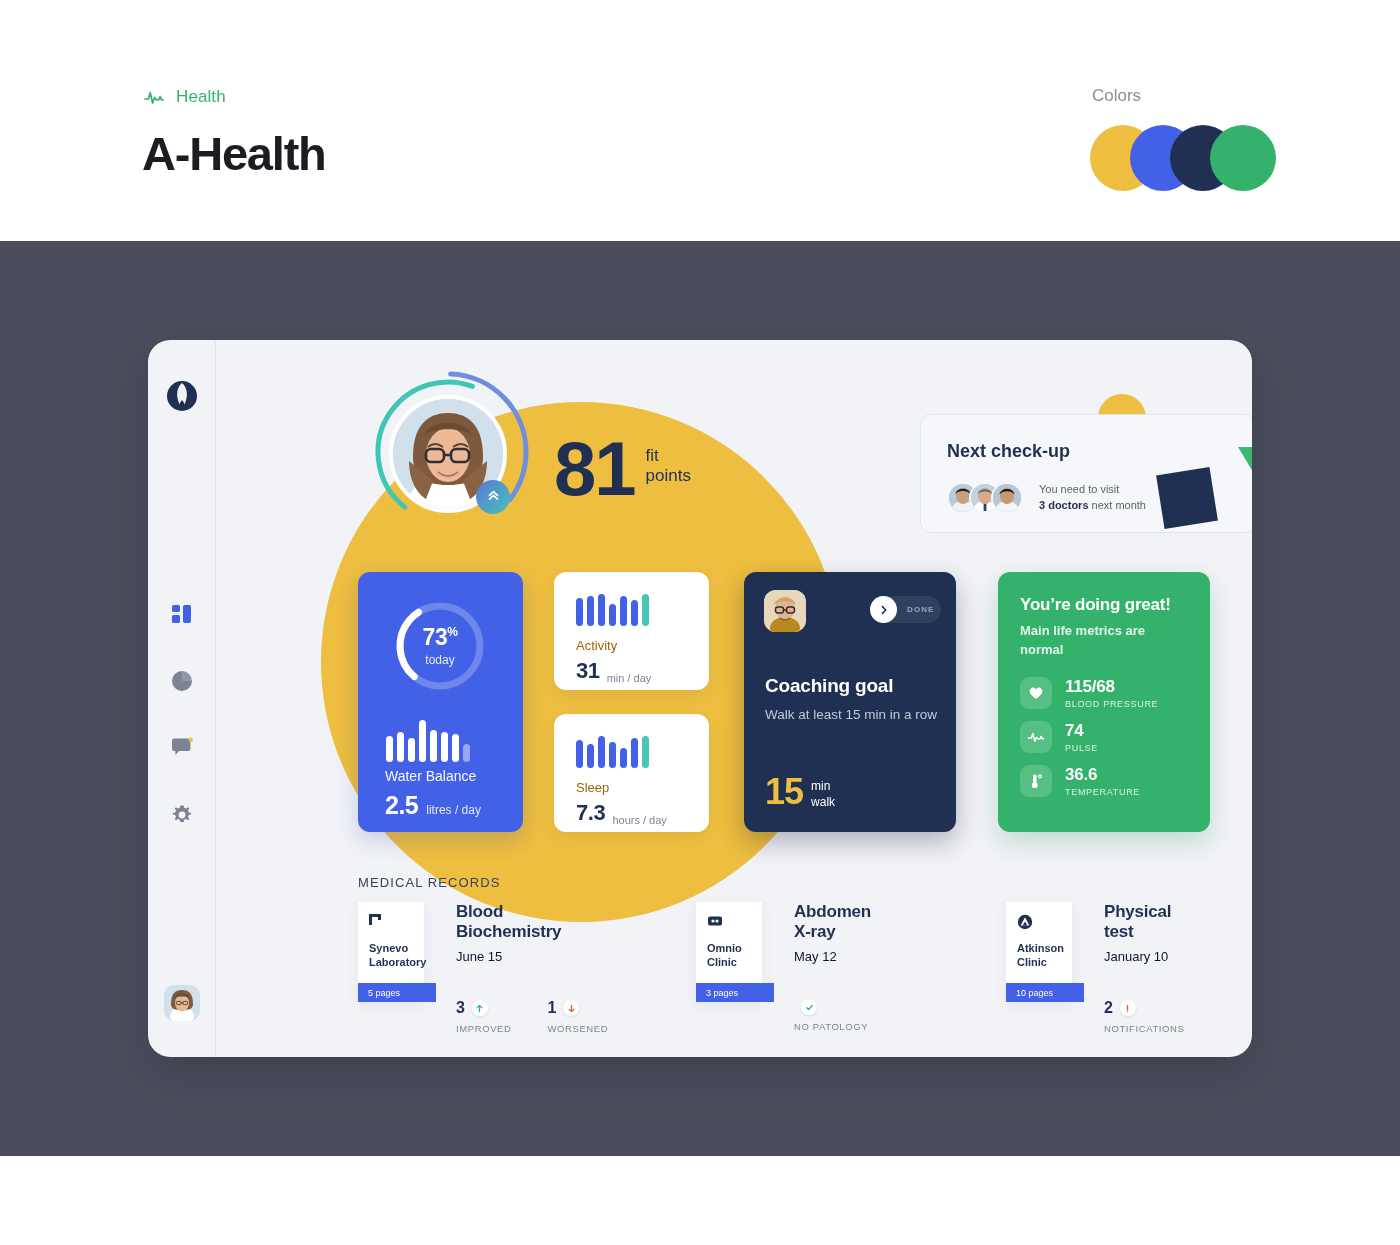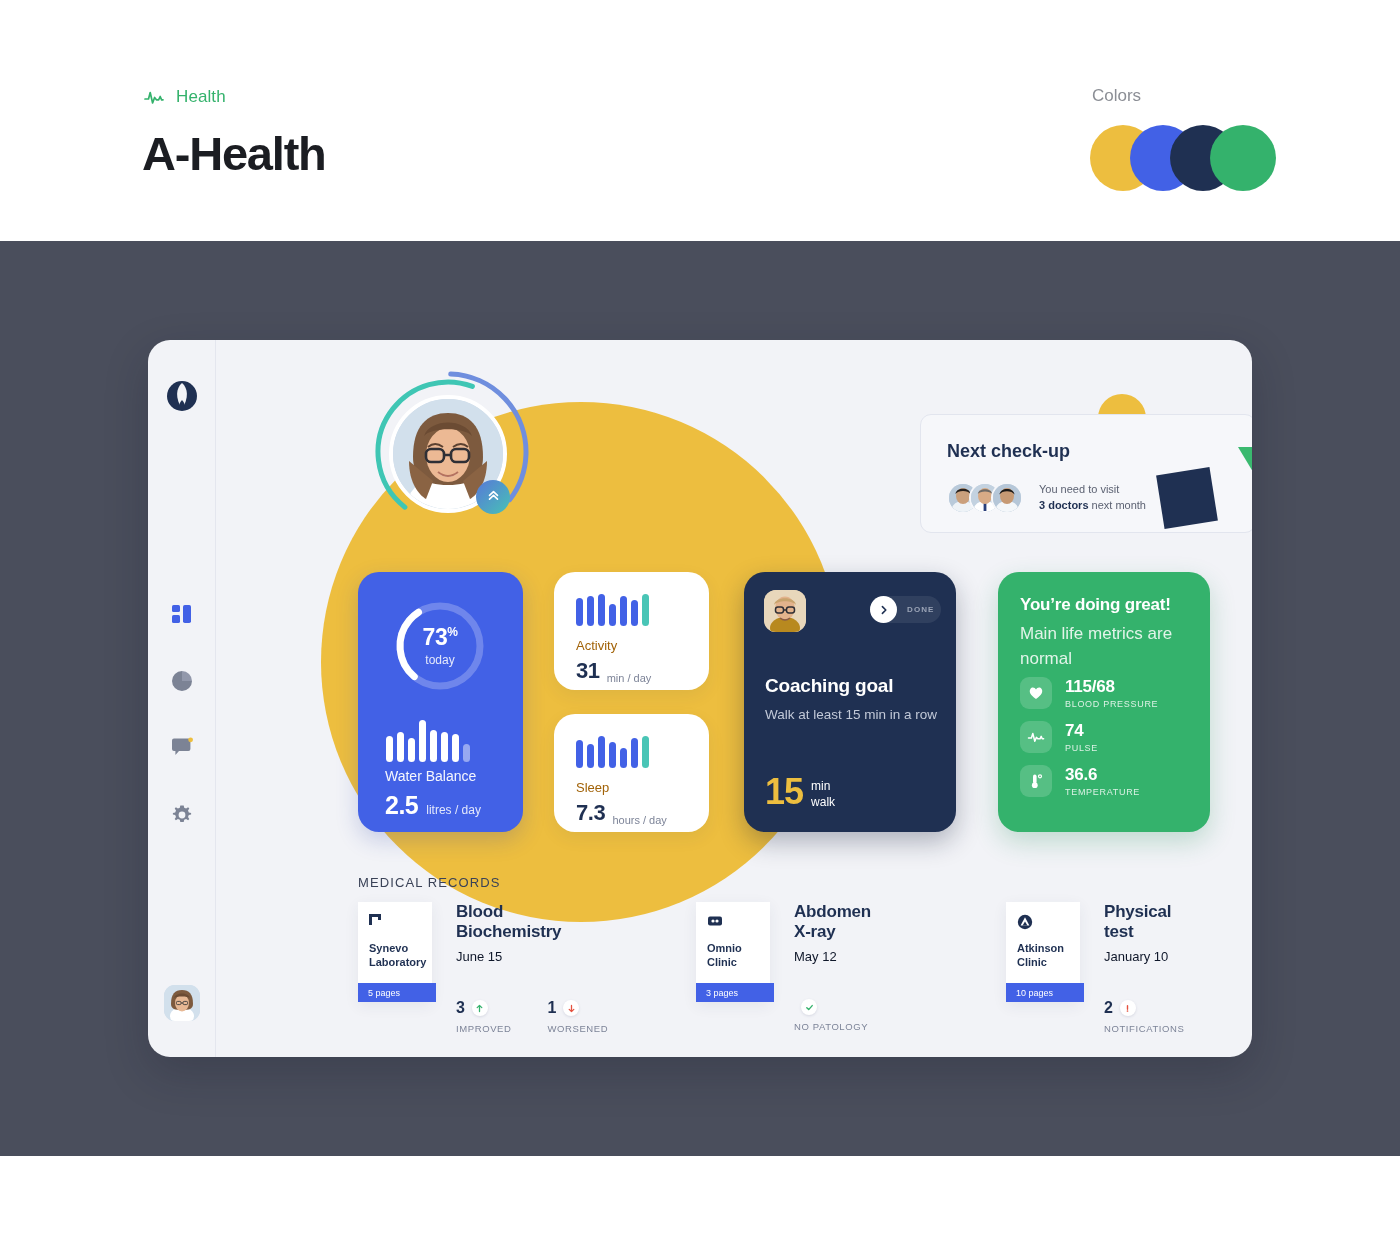--- a/index.html
+++ b/index.html
@@ -152,21 +152,21 @@
   .deco-triangle {
     position: absolute; left: 318px; top: 33px;
     width: 0; height: 0;
     border-left: 23px solid transparent;
     border-right: 23px solid transparent;
     border-top: 38px solid #3ab96f;
   }
 
   
   .cards { position: absolute; left: 0; top: 0; }
-  .card { position: absolute; border-radius: 21px; }
+  .card { position: absolute; border-radius: 12px; }
 
   .card-water {
     left: 142px; top: 232px; width: 165px; height: 260px;
     background: #4261e6;
     box-shadow: 0 8px 22px rgba(40,64,170,.22);
   }
   .ring-wrap { position: absolute; left: 32px; top: 24px; width: 100px; height: 100px; }
   .ring-text {
     position: absolute; left: 0; top: 28px; width: 100px; text-align: center; color: #fff;
   }
@@ -239,41 +239,41 @@
     left: 782px; top: 232px; width: 212px; height: 260px;
     background: #34b26c;
     box-shadow: 0 10px 26px rgba(30,140,85,.24);
   }
   .green-title {
     position: absolute; left: 22px; top: 23px;
     font-size: 17px; font-weight: bold; color: #ffffff; letter-spacing: -.2px;
   }
   .green-sub {
     position: absolute; left: 22px; top: 50px; width: 165px;
-    font-size: 17px; color: #e2f4e9; line-height: 1.45;
+    font-size: 13px; color: #e2f4e9; line-height: 1.45; font-weight: bold;
   }
   .vitals { position: absolute; left: 22px; top: 105px; }
   .vital { display: flex; align-items: center; gap: 13px; margin-bottom: 12px; }
   .vital-icon {
     width: 32px; height: 32px; border-radius: 9px;
     background: rgba(255,255,255,.17);
     display: flex; align-items: center; justify-content: center;
     flex: none;
   }
   .vital-v { font-size: 17px; font-weight: bold; color: #fff; letter-spacing: -.2px; line-height: 1.15; }
   .vital-l { font-size: 9px; letter-spacing: .7px; color: #dcf1e5; margin-top: 2px; }
 
   
   .records-title {
     position: absolute; left: 142px; top: 535px;
     font-size: 13px; letter-spacing: 1.1px; color: #3a4257;
   }
   .record { position: absolute; top: 562px; height: 100px; }
   .rec-thumb {
-    position: absolute; left: 0; top: 0; width: 74px; height: 100px;
+    position: absolute; left: 0; top: 0; width: 66px; height: 100px;
     background: #ffffff; box-shadow: 0 4px 14px rgba(40,50,90,.07);
   }
   .rec-thumb-icon { position: absolute; left: 11px; top: 12px; }
   .rec-clinic {
     position: absolute; left: 11px; top: 39px; width: 64px;
     font-size: 11px; font-weight: bold; color: #1f3052; line-height: 1.3;
   }
   .rec-pages {
     position: absolute; left: 0; bottom: 0; width: 78px; height: 19px;
     background: #4261e6; color: #fff; font-size: 9px;
@@ -406,20 +406,27 @@
       <div class="hero-badge">
         <span>
           <svg width="13" height="13" viewBox="0 0 13 13">
             <path d="M2.5 6.4 L6.5 2.6 L10.5 6.4" fill="none" stroke="#fff" stroke-width="1.6" stroke-linecap="round" stroke-linejoin="round"></path>
             <path d="M2.5 10.2 L6.5 6.4 L10.5 10.2" fill="none" stroke="#fff" stroke-width="1.6" stroke-linecap="round" stroke-linejoin="round"></path>
           </svg>
         </span>
       </div>
     </div>
 
+    <div class="fit-points">
+      <div class="score">81</div>
+      <div class="unit">
+        <div>fit</div>
+        <div>points</div>
+      </div>
+    </div>
 
     <div class="deco-circle" style="left:882px; top:54px;"></div>
     <div class="checkup">
       <div class="checkup-title">Next check-up</div>
       <div class="checkup-row">
         <div class="doc-avatars">
           <div class="doc-av">
             <svg width="28" height="28" viewBox="0 0 28 28">
               <rect width="28" height="28" fill="#b9cada"></rect>
               <ellipse cx="14" cy="25" rx="11" ry="8" fill="#eef3f7"></ellipse>

